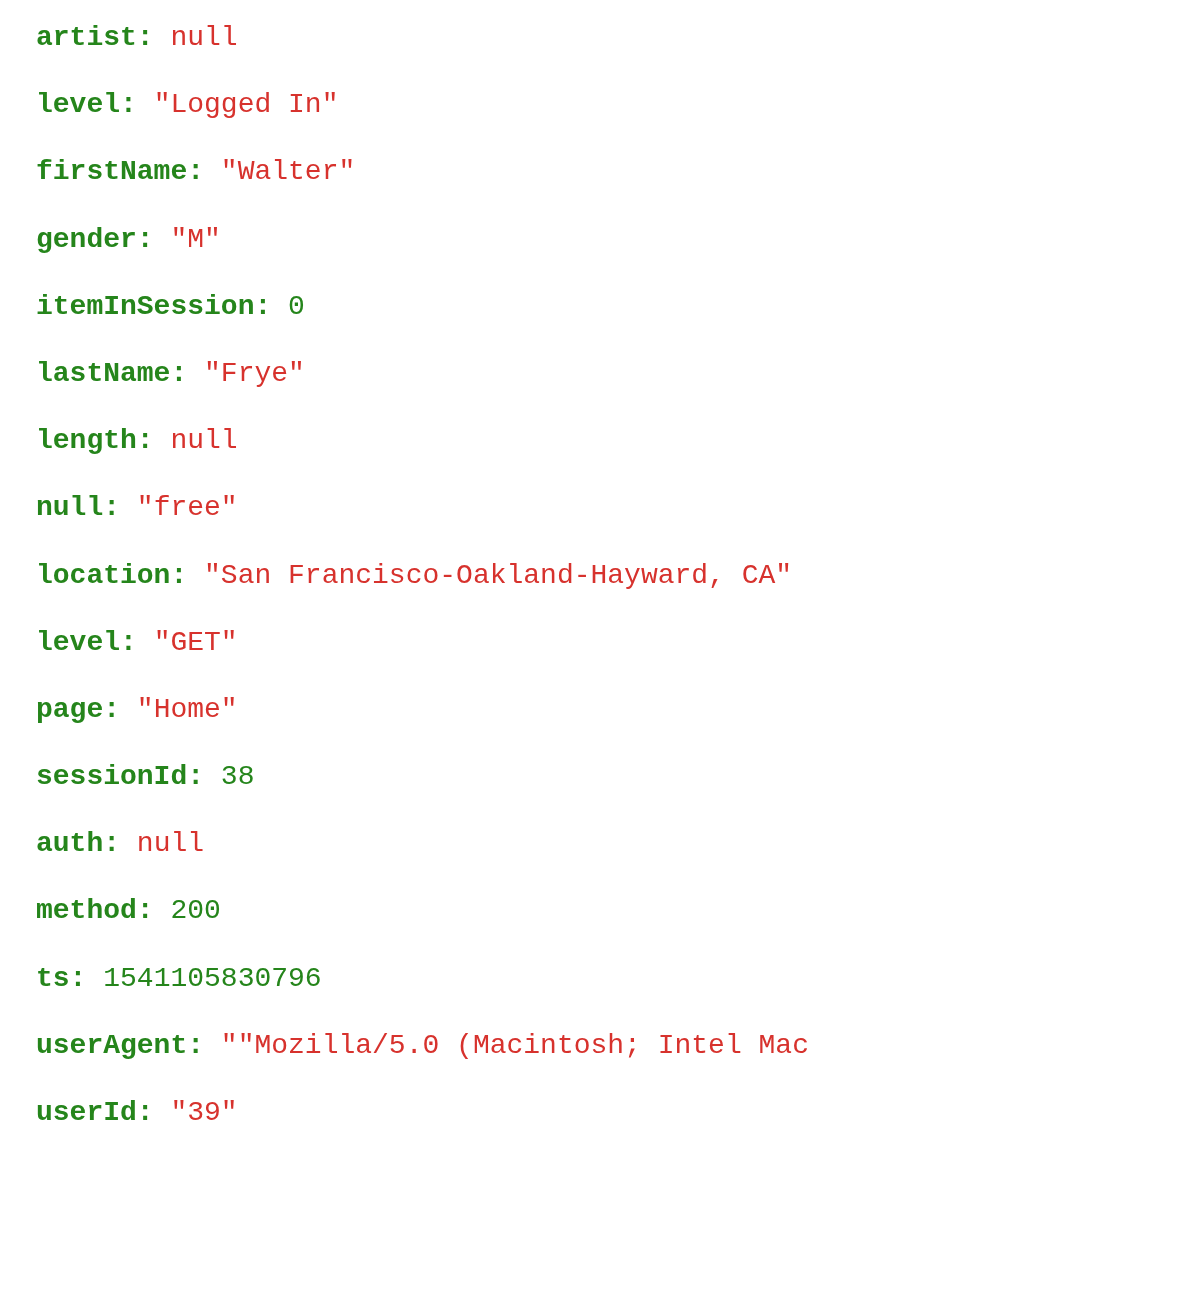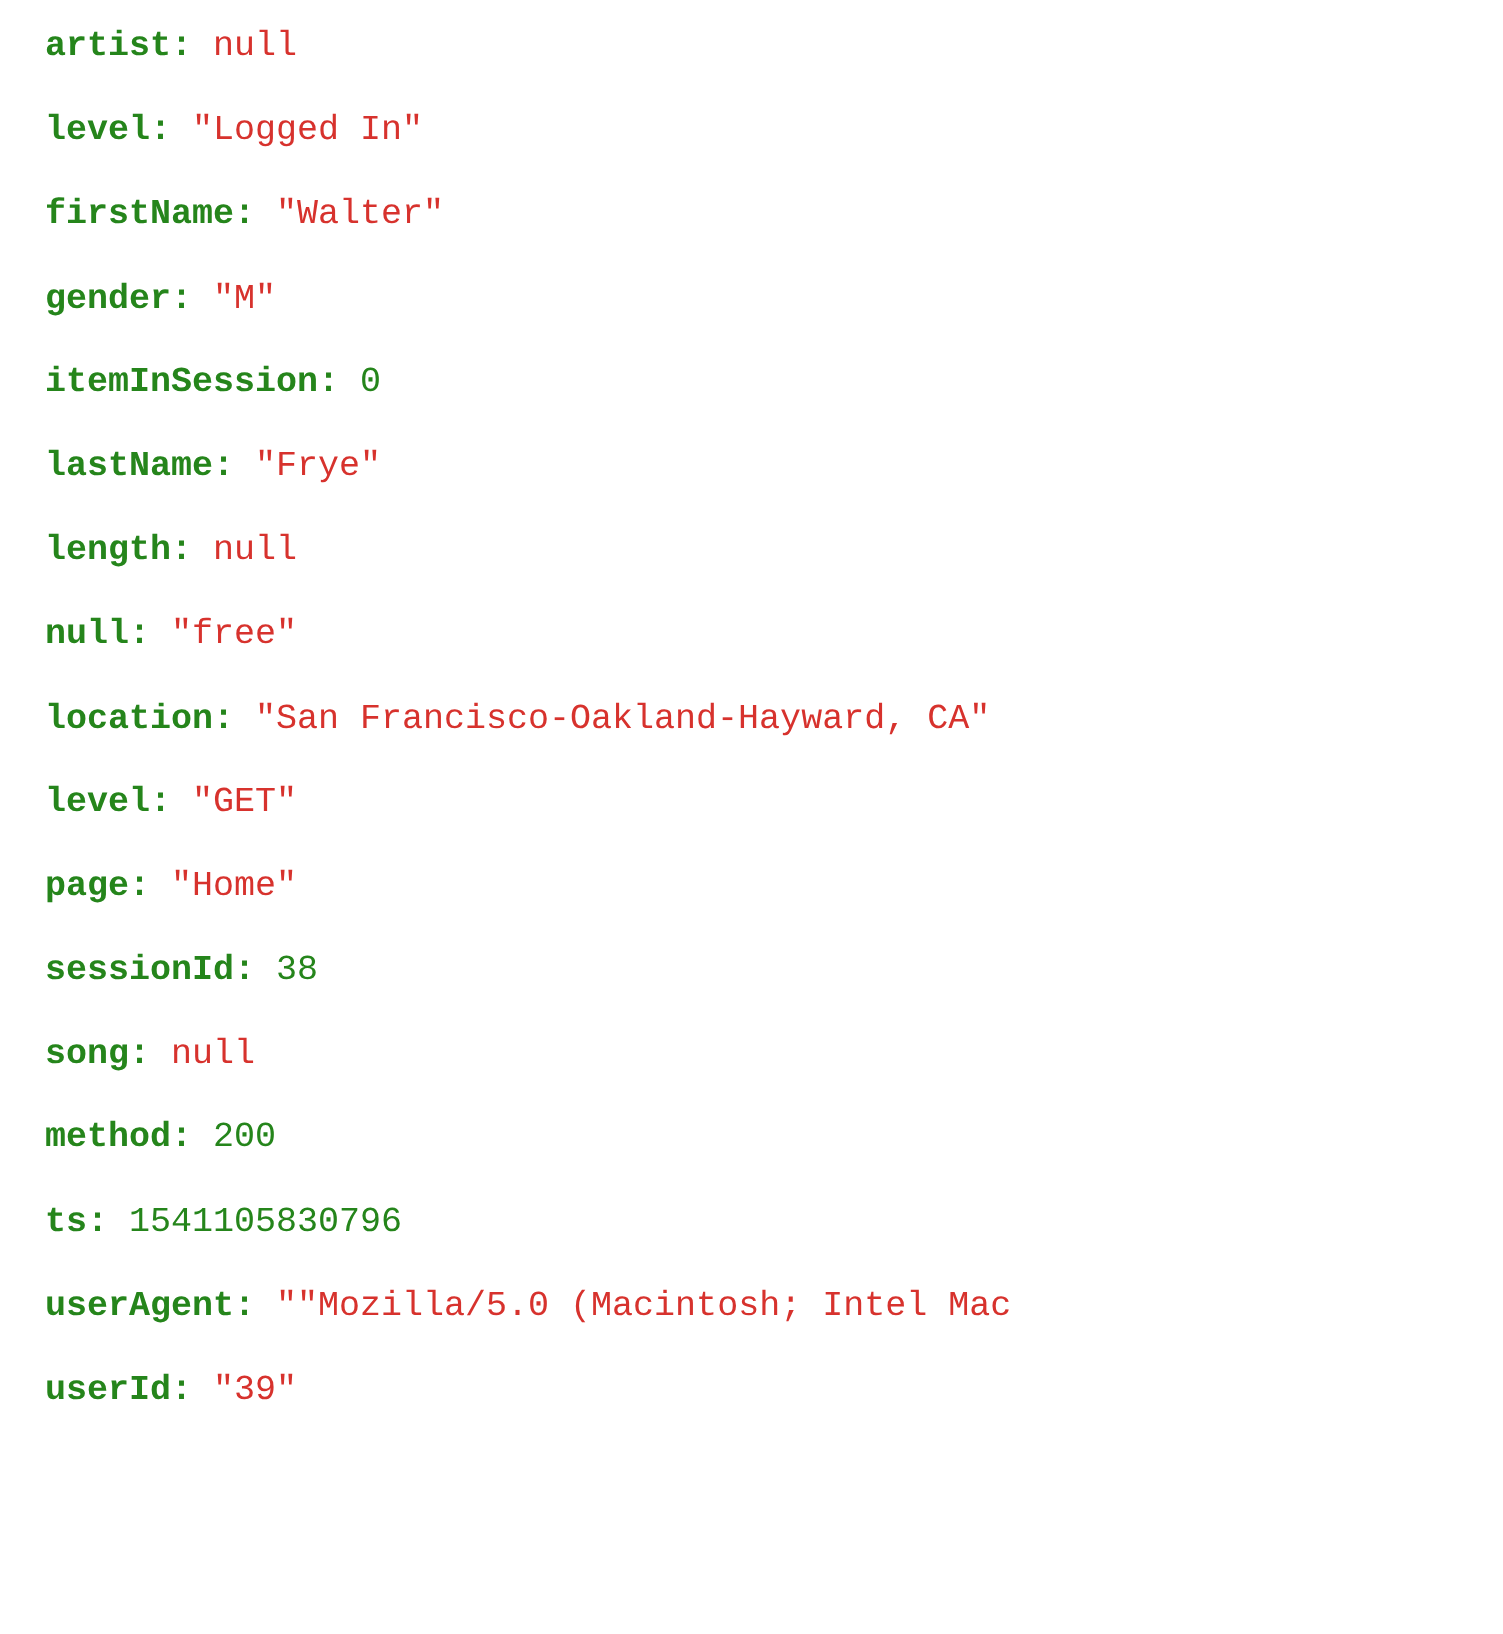--- a/index.html
+++ b/index.html
@@ -48,18 +48,18 @@
   <div class="row"><span class="key">firstName</span><span class="colon">: </span><span class="string">"Walter"</span></div>
   <div class="row"><span class="key">gender</span><span class="colon">: </span><span class="string">"M"</span></div>
   <div class="row"><span class="key">itemInSession</span><span class="colon">: </span><span class="number">0</span></div>
   <div class="row"><span class="key">lastName</span><span class="colon">: </span><span class="string">"Frye"</span></div>
   <div class="row"><span class="key">length</span><span class="colon">: </span><span class="null">null</span></div>
   <div class="row"><span class="key">null</span><span class="colon">: </span><span class="string">"free"</span></div>
   <div class="row"><span class="key">location</span><span class="colon">: </span><span class="string">"San Francisco-Oakland-Hayward, CA"</span></div>
   <div class="row"><span class="key">level</span><span class="colon">: </span><span class="string">"GET"</span></div>
   <div class="row"><span class="key">page</span><span class="colon">: </span><span class="string">"Home"</span></div>
   <div class="row"><span class="key">sessionId</span><span class="colon">: </span><span class="number">38</span></div>
-  <div class="row"><span class="key">song</span><span class="colon">: </span><span class="null">null</span></div>
+  <div class="row"><span class="key">auth</span><span class="colon">: </span><span class="null">null</span></div>
   <div class="row"><span class="key">method</span><span class="colon">: </span><span class="number">200</span></div>
   <div class="row"><span class="key">ts</span><span class="colon">: </span><span class="number">1541105830796</span></div>
   <div class="row"><span class="key">userAgent</span><span class="colon">: </span><span class="string">""Mozilla/5.0 (Macintosh; Intel Mac</span></div>
   <div class="row"><span class="key">userId</span><span class="colon">: </span><span class="string">"39"</span></div>
 </div>
 
 </body></html>

